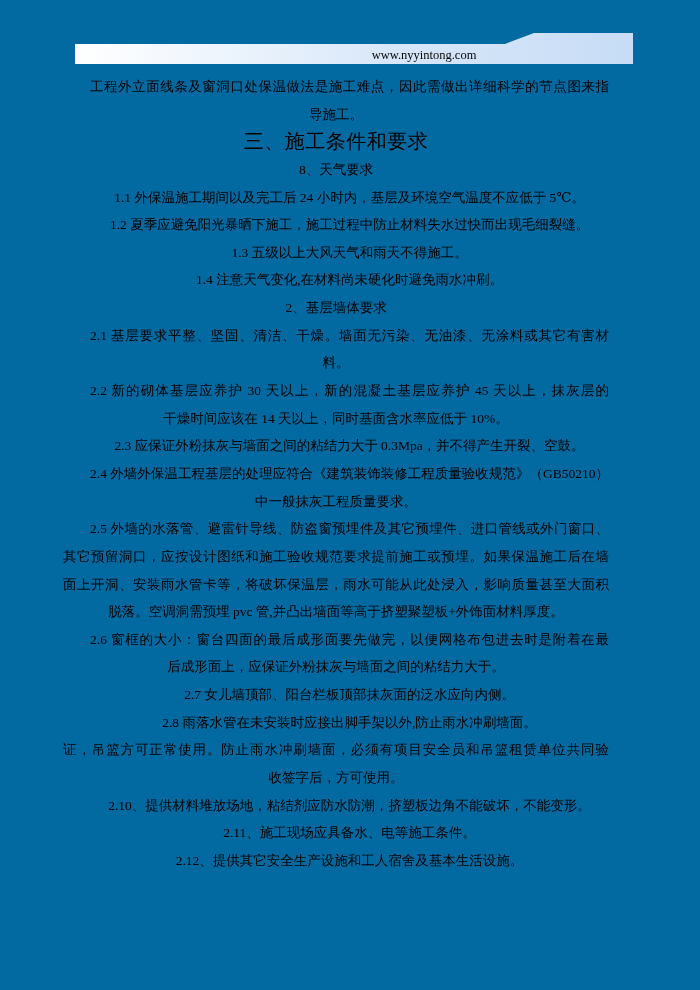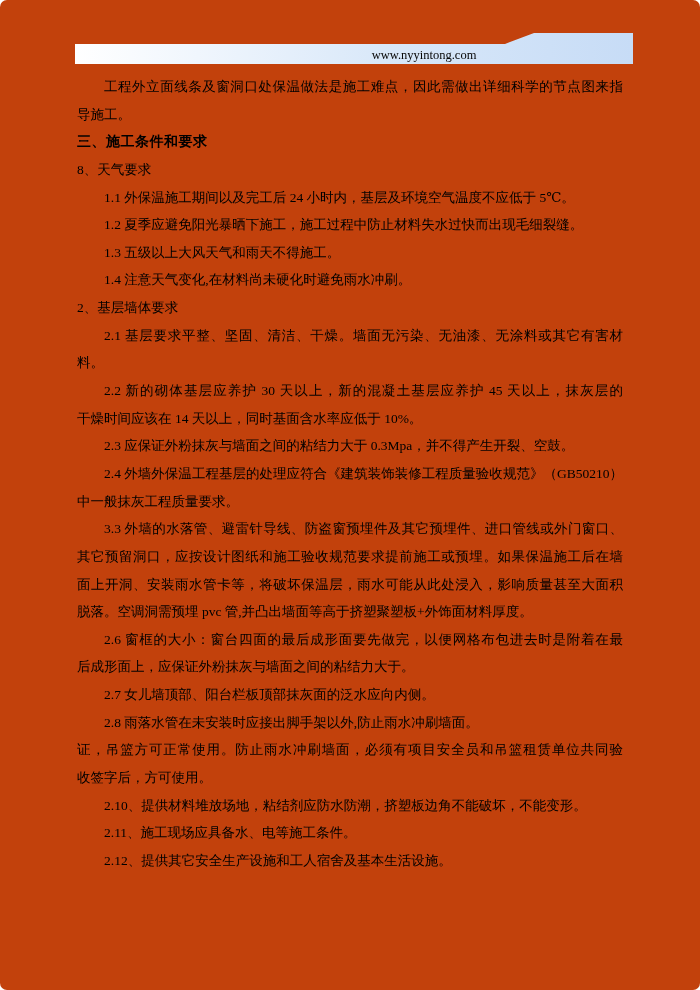--- a/index.html
+++ b/index.html
@@ -1,24 +1,23 @@
 <!DOCTYPE html>
 <html><head>
 <meta charset="utf-8">
 <style>
   html, body { margin: 0; padding: 0; background: #ffffff; }
   .page {
     position: relative;
     width: 700px;
     height: 990px;
-    background: #c2410c;
+    background: #0369a1;
     overflow: hidden;
     font-family: "Liberation Serif", "DejaVu Serif", serif;
     color: #000000;
-    border-radius: 7px;
   }
   
   .band {
     position: absolute;
     left: 75px;
     top: 33px;
     width: 558px;
     height: 31px;
     background: linear-gradient(90deg, #ffffff 0%, #f0f6fd 22%, #d9e8f9 55%, #c7dcf6 100%);
     clip-path: polygon(0 11px, 430px 11px, 459px 0, 558px 0, 558px 31px, 0 31px);
@@ -28,42 +27,42 @@
     left: 349px;
     bottom: 2px;
     transform: translateX(-50%);
     font-size: 12.5px;
     line-height: 14px;
     white-space: nowrap;
     color: #050505;
   }
   .content {
     position: absolute;
-    left: 77px;
+    left: 63px;
     top: 73px;
     width: 546px;
   }
   .line {
     font-size: 13.5px;
     line-height: 27.65px;
     height: 27.65px;
     white-space: nowrap;
     overflow: hidden;
-    text-align: left;
+    text-align: center;
   }
   .line.indent { padding-left: 27px; }
   .line.justify {
     white-space: normal;
     text-align: justify;
     text-align-last: justify;
   }
   .line.heading {
     font-family: "Liberation Sans", "DejaVu Sans", sans-serif;
-    font-weight: 700;
-    font-size: 14px;
+    font-weight: 400;
+    font-size: 20px;
     letter-spacing: 0.5px;
   }
 </style>
 </head>
 <body>
 
 <div class="page">
   <div class="band">
     <span class="band-url">www.nyyintong.com</span>
   </div>
@@ -77,21 +76,21 @@
       <div class="line indent">1.3 五级以上大风天气和雨天不得施工。</div>
       <div class="line indent">1.4 注意天气变化,在材料尚未硬化时避免雨水冲刷。</div>
       <div class="line">2、基层墙体要求</div>
       <div class="line indent justify">2.1 基层要求平整、坚固、清洁、干燥。墙面无污染、无油漆、无涂料或其它有害材</div>
       <div class="line">料。</div>
       <div class="line indent justify">2.2 新的砌体基层应养护 30 天以上，新的混凝土基层应养护 45 天以上，抹灰层的</div>
       <div class="line">干燥时间应该在 14 天以上，同时基面含水率应低于 10%。</div>
       <div class="line indent">2.3 应保证外粉抹灰与墙面之间的粘结力大于 0.3Mpa，并不得产生开裂、空鼓。</div>
       <div class="line indent justify">2.4 外墙外保温工程基层的处理应符合《建筑装饰装修工程质量验收规范》（GB50210）</div>
       <div class="line">中一般抹灰工程质量要求。</div>
-      <div class="line indent justify">3.3 外墙的水落管、避雷针导线、防盗窗预埋件及其它预埋件、进口管线或外门窗口、</div>
+      <div class="line indent justify">2.5 外墙的水落管、避雷针导线、防盗窗预埋件及其它预埋件、进口管线或外门窗口、</div>
       <div class="line justify">其它预留洞口，应按设计图纸和施工验收规范要求提前施工或预埋。如果保温施工后在墙</div>
       <div class="line justify">面上开洞、安装雨水管卡等，将破坏保温层，雨水可能从此处浸入，影响质量甚至大面积</div>
       <div class="line">脱落。空调洞需预埋 pvc 管,并凸出墙面等高于挤塑聚塑板+外饰面材料厚度。</div>
       <div class="line indent justify">2.6 窗框的大小：窗台四面的最后成形面要先做完，以便网格布包进去时是附着在最</div>
       <div class="line">后成形面上，应保证外粉抹灰与墙面之间的粘结力大于。</div>
       <div class="line indent">2.7 女儿墙顶部、阳台栏板顶部抹灰面的泛水应向内侧。</div>
       <div class="line indent">2.8 雨落水管在未安装时应接出脚手架以外,防止雨水冲刷墙面。</div>
       <div class="line justify">证，吊篮方可正常使用。防止雨水冲刷墙面，必须有项目安全员和吊篮租赁单位共同验</div>
       <div class="line">收签字后，方可使用。</div>
       <div class="line indent">2.10、提供材料堆放场地，粘结剂应防水防潮，挤塑板边角不能破坏，不能变形。</div>

